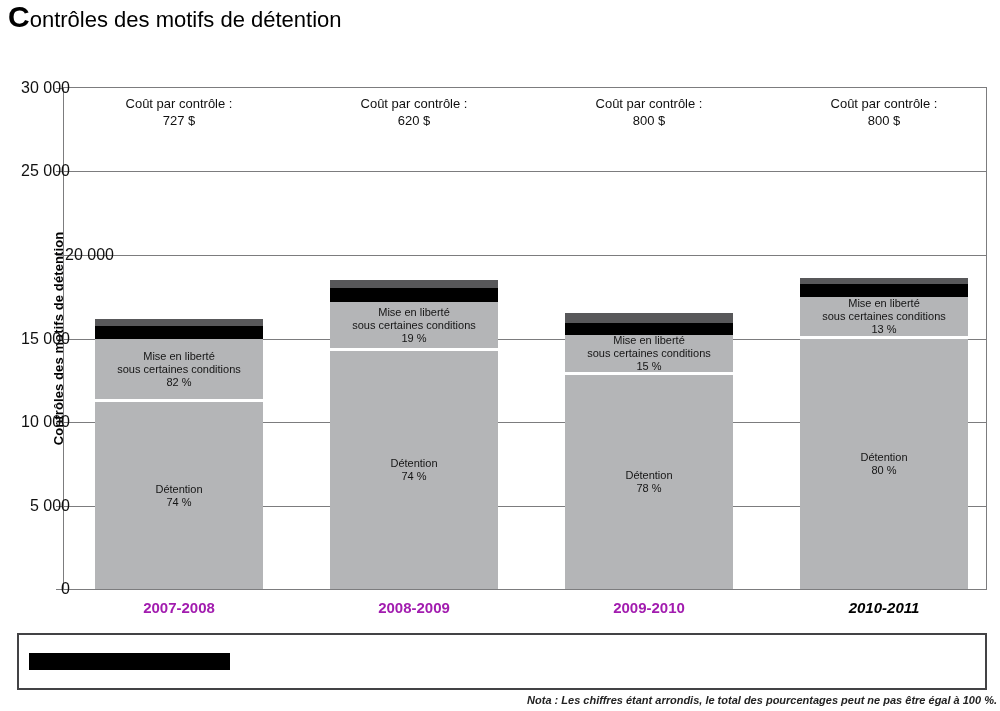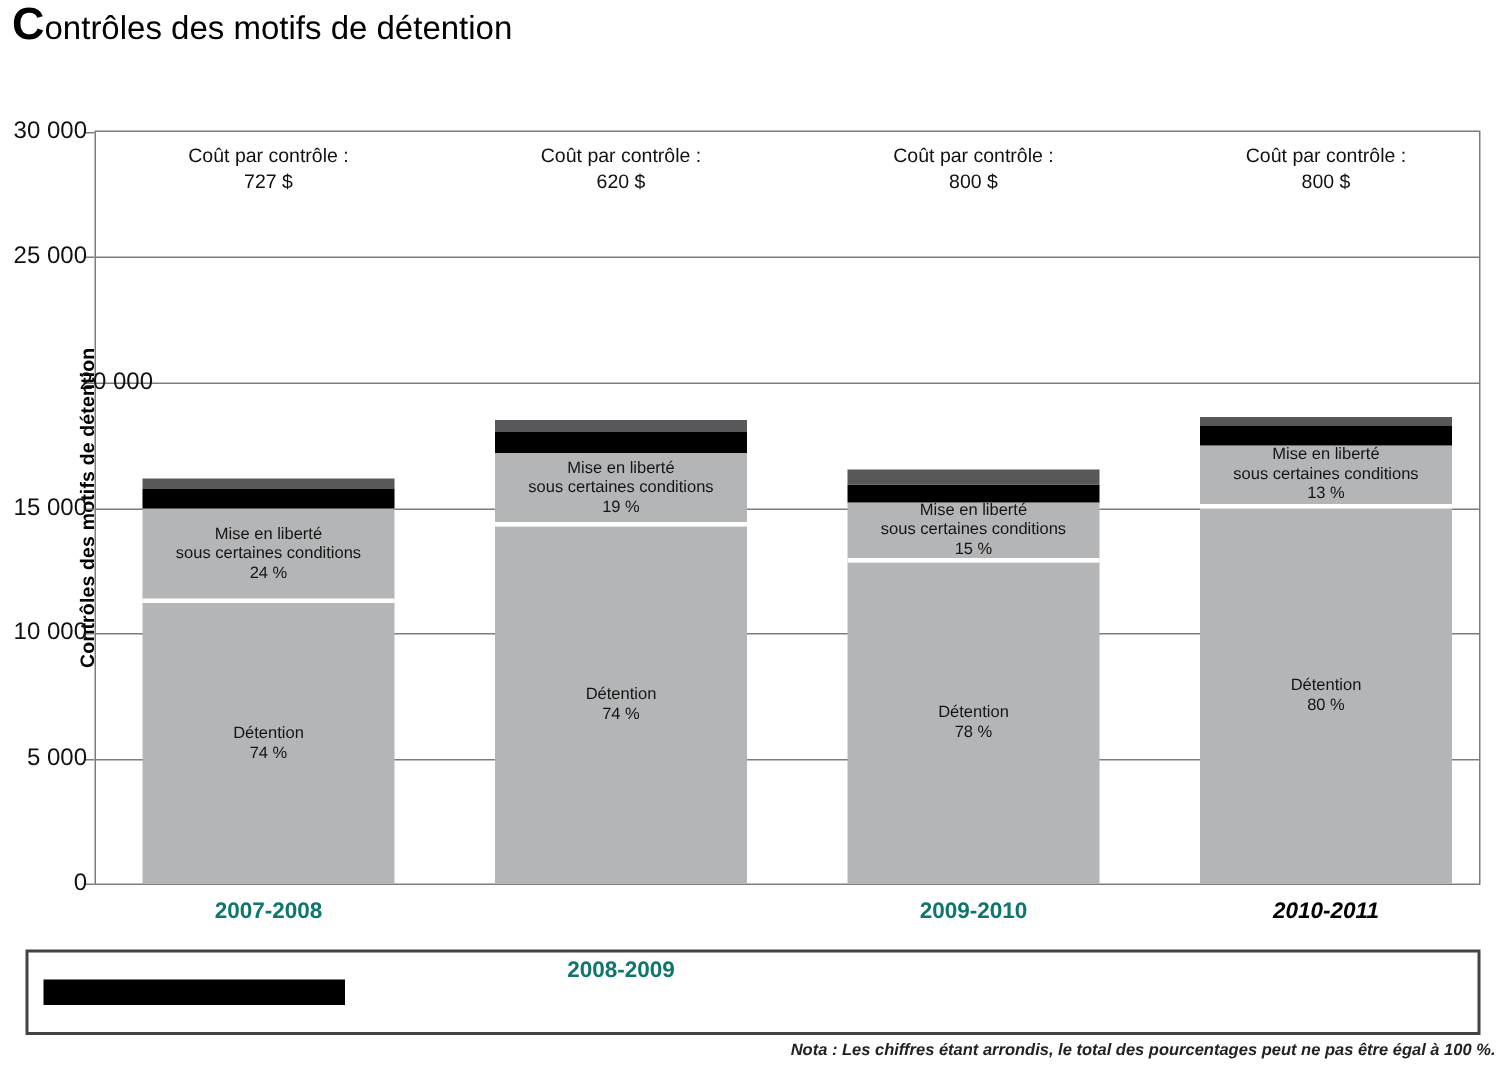--- a/index.html
+++ b/index.html
@@ -4,31 +4,31 @@
 <style>
   html,body{margin:0;padding:0;}
   body{width:1000px;height:711px;position:relative;background:#fff;color:#000;
        font-family:"Liberation Sans",sans-serif;overflow:hidden;}
   .figure{position:absolute;inset:0;}
   .title{position:absolute;left:8px;top:0;margin:0;font-weight:normal;font-size:22px;white-space:nowrap;}
   .title .cap{font-size:30px;font-weight:bold;}
   .plot{position:absolute;left:63px;top:87px;width:922px;height:501px;border:1px solid #7c7c7e;background:#fff;}
   .gridline{position:absolute;left:0;right:0;height:1px;background:#7c7c7e;}
   .tick-dash{position:absolute;width:7px;height:1px;background:#7c7c7e;left:56px;}
-  .y-tick{position:absolute;left:4px;width:54px;text-align:right;font-size:16px;line-height:19px;color:#111;}
+  .y-tick{position:absolute;left:16px;width:54px;text-align:right;font-size:16px;line-height:19px;color:#111;}
   .y-title{position:absolute;left:-92px;top:331px;width:300px;text-align:center;
            transform:rotate(-90deg);font-weight:bold;font-size:13px;letter-spacing:0.1px;}
   .bar{position:absolute;bottom:0;display:flex;flex-direction:column-reverse;}
   .seg{position:relative;box-sizing:border-box;width:100%;}
   .seg-sep{border-bottom:3px solid #fff;}
   .seg-label{position:absolute;left:-10px;right:-10px;top:0;bottom:0;display:flex;flex-direction:column;
              justify-content:center;text-align:center;font-size:11px;line-height:13px;color:#151515;}
   .cost{position:absolute;top:7px;text-align:center;font-size:13px;line-height:17px;color:#111;}
   .x-label{position:absolute;top:599px;width:168px;text-align:center;font-weight:bold;
-           font-size:15px;color:#0f766e;}
+           font-size:15px;color:#a21caf;}
   .x-label.em{color:#000;font-style:italic;}
   .legend{position:absolute;left:17px;top:633px;width:970px;height:57px;border:2px solid #434345;
           box-sizing:border-box;display:flex;flex-direction:column;justify-content:center;gap:6px;padding-left:10px;}
   .legend-row{display:flex;align-items:center;}
   .swatch{width:201px;height:17px;flex:none;margin-right:37px;}
   .legend-row:nth-child(2) .swatch{border:1px solid #8a8a8a;height:16px;}
   .legend-text{font-size:13.5px;color:#111;}
   .nota{position:absolute;right:3px;top:694px;font-size:11px;font-style:italic;font-weight:bold;color:#222;}
 </style>
 </head>
@@ -49,21 +49,21 @@
         <div class="seg" style="height: 187px; background: rgb(180, 181, 183);">
           <div class="seg-label">
             <div>Détention</div>
             <div>74 %</div>
           </div>
         </div>
         <div class="seg seg-sep" style="height: 63px; background: rgb(180, 181, 183);">
           <div class="seg-label">
             <div>Mise en liberté</div>
             <div>sous certaines conditions</div>
-            <div>24 %</div>
+            <div>82 %</div>
           </div>
         </div>
         <div class="seg" style="height: 13px; background: rgb(0, 0, 0);"></div>
         <div class="seg" style="height: 7px; background: rgb(88, 88, 90);"></div>
       </div>
       <div class="cost" style="left: 21px; width: 188px;">
         <div>Coût par contrôle :</div>
         <div>727 $</div>
       </div>
       <div class="bar" style="left: 266px; width: 168px;">
@@ -146,16 +146,16 @@
     <div class="y-tick" style="top: 245px; margin-left: 44px;">20 000</div>
     <div class="tick-dash" style="top: 339px;"></div>
     <div class="y-tick" style="top: 329px;">15 000</div>
     <div class="tick-dash" style="top: 422px;"></div>
     <div class="y-tick" style="top: 412px;">10 000</div>
     <div class="tick-dash" style="top: 506px;"></div>
     <div class="y-tick" style="top: 496px;">5 000</div>
     <div class="tick-dash" style="top: 589px;"></div>
     <div class="y-tick" style="top: 579px;">0</div>
     <div class="x-label" style="left: 95px;">2007-2008</div>
-    <div class="x-label" style="left: 330px; margin-top: 39px;">2008-2009</div>
+    <div class="x-label" style="left: 330px;">2008-2009</div>
     <div class="x-label" style="left: 565px;">2009-2010</div>
     <div class="x-label em" style="left: 800px;">2010-2011</div>
   </div>
 
 </body></html>

